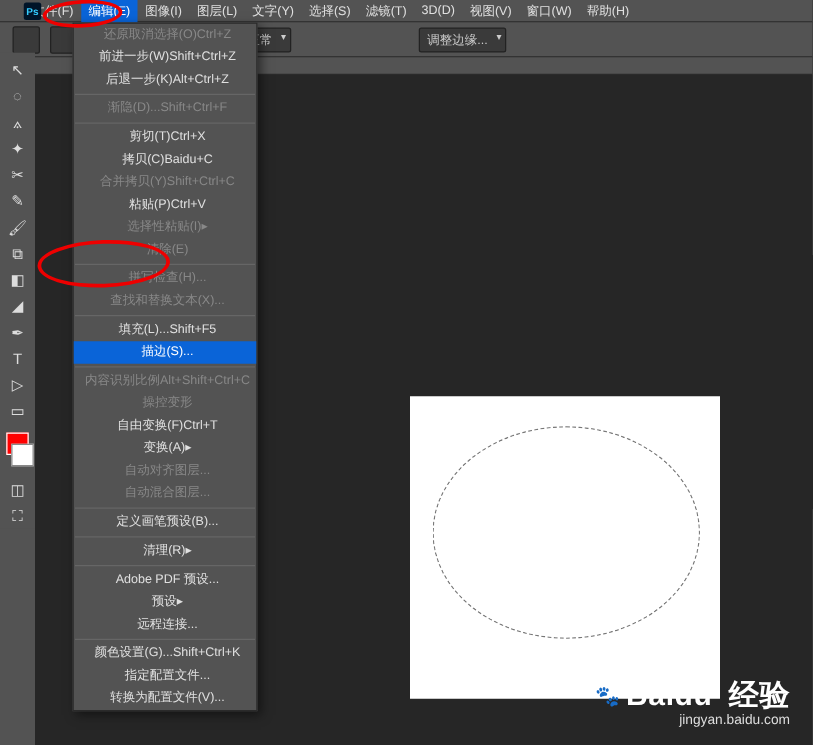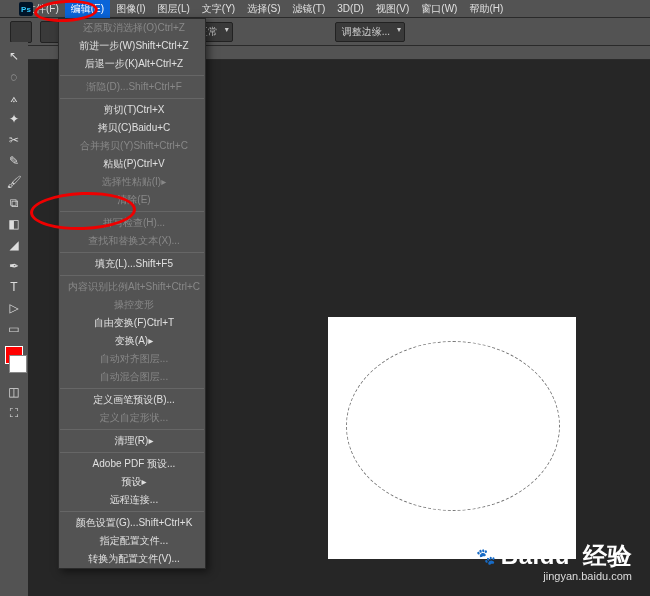--- a/index.html
+++ b/index.html
@@ -142,20 +142,24 @@
     </div>
     <div class="mi disabled">
       <span>查找和替换文本(X)...</span>
       <span></span>
     </div>
     <div class="sep"></div>
     <div class="mi">
       <span>填充(L)...</span>
       <span>Shift+F5</span>
     </div>
+    <div class="mi hl">
+      <span>描边(S)...</span>
+      <span></span>
+    </div>
     <div class="sep"></div>
     <div class="mi disabled">
       <span>内容识别比例</span>
       <span>Alt+Shift+Ctrl+C</span>
     </div>
     <div class="mi disabled">
       <span>操控变形</span>
       <span></span>
     </div>
     <div class="mi">
@@ -170,24 +174,20 @@
       <span>自动对齐图层...</span>
       <span></span>
     </div>
     <div class="mi disabled">
       <span>自动混合图层...</span>
       <span></span>
     </div>
     <div class="sep"></div>
     <div class="mi">
       <span>定义画笔预设(B)...</span>
-      <span></span>
-    </div>
-    <div class="mi disabled">
-      <span>定义自定形状...</span>
       <span></span>
     </div>
     <div class="sep"></div>
     <div class="mi">
       <span>清理(R)</span>
       <span>▸</span>
     </div>
     <div class="sep"></div>
     <div class="mi">
       <span>Adobe PDF 预设...</span>

